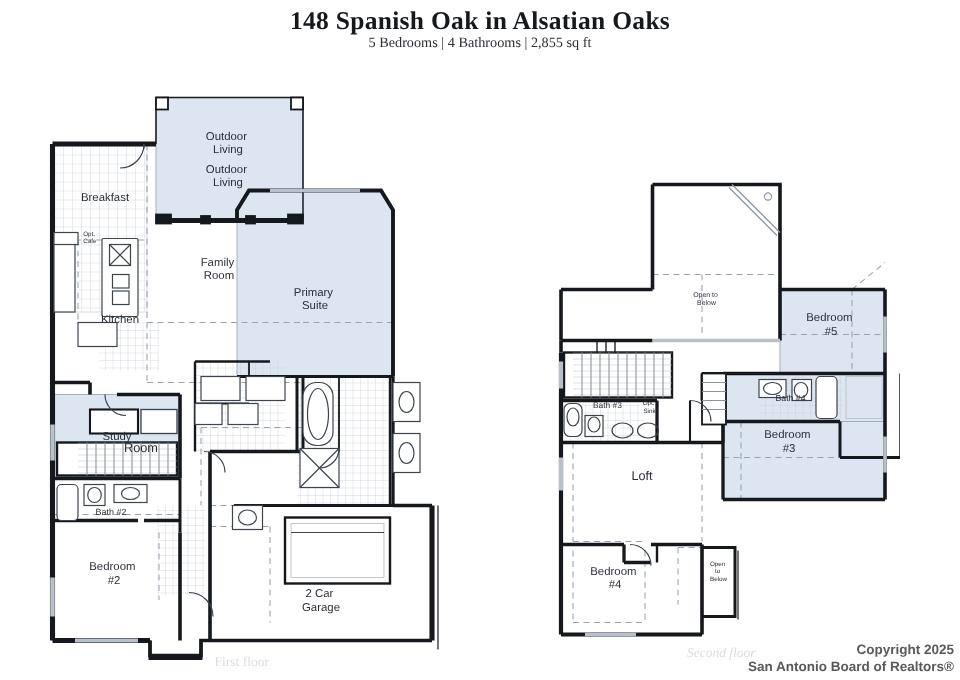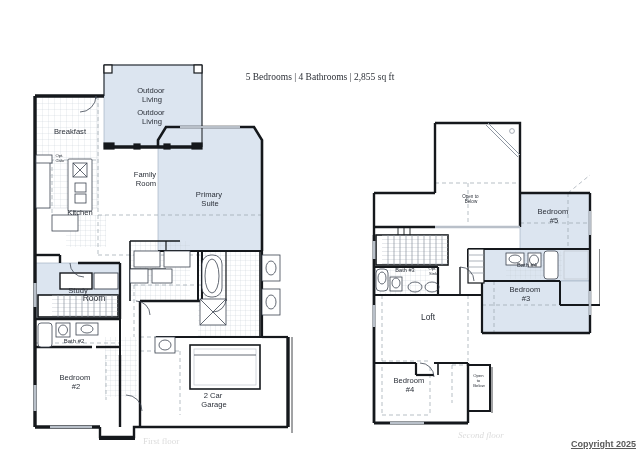--- a/index.html
+++ b/index.html
@@ -5,41 +5,42 @@
   html,body{margin:0;padding:0;background:#ffffff;}
   body{width:640px;height:453px;overflow:hidden;font-family:"Liberation Sans",sans-serif;}
   #page{position:relative;width:640px;height:453px;background:#fff;}
   .title{
     position:absolute;left:0;top:4px;width:640px;text-align:center;
     font-family:"Liberation Serif",serif;font-weight:bold;font-size:17px;color:#15181c;
     letter-spacing:0.2px;
   }
   .subtitle{
     position:absolute;left:0;top:24px;width:640px;text-align:center;
-    font-family:"Liberation Serif",serif;font-size:9.5px;color:#2b2f36;margin-top:48px;
+    font-family:"Liberation Serif",serif;font-size:9.5px;color:#2b2f36;
   }
   .copyright{
     position:absolute;right:4px;bottom:3px;text-align:right;
     font-family:"Liberation Sans",sans-serif;font-weight:bold;font-size:9px;
-    color:#5a5a5a;line-height:11px;text-decoration:underline;
+    color:#5a5a5a;line-height:11px;
   }
   .floorcap{
     position:absolute;font-family:"Liberation Serif",serif;font-size:9px;color:#dcdcdc;
   }
   #cap1{left:143px;top:436px;text-align:right;}
   #cap2{left:458px;top:430px;font-style:italic;}
   svg{display:block;}
   .plan{position:absolute;}
   text{font-family:"Liberation Sans",sans-serif;fill:#2a2f38;}
 </style>
 </head>
 <body>
 
 <div id="page">
 
+  <div class="title">148 Spanish Oak in Alsatian Oaks</div>
   <div class="subtitle">5 Bedrooms | 4 Bathrooms | 2,855 sq ft</div>
 
   <svg class="plan" id="plan-first" style="left:30px;top:55px;" width="270" height="385" viewBox="0 0 270 385">
     <defs>
       <pattern id="tile1" width="6" height="6" patternUnits="userSpaceOnUse">
         <path d="M6 0H0V6" fill="none" stroke="#c9ced6" stroke-width="0.5"></path>
       </pattern>
       <pattern id="tile2" width="5" height="5" patternUnits="userSpaceOnUse">
         <path d="M5 0H0V5" fill="none" stroke="#c9ced6" stroke-width="0.5"></path>
       </pattern>
@@ -453,14 +454,15 @@
         <tspan x="119" dy="5">Below</tspan>
       </text>
     </g>
   </svg>
 
   <div class="floorcap" id="cap1">First floor</div>
   <div class="floorcap" id="cap2">Second floor</div>
 
   <div class="copyright">
     <div>Copyright 2025</div>
+    <div>San Antonio Board of Realtors®</div>
   </div>
 </div>
 
 </body></html>

